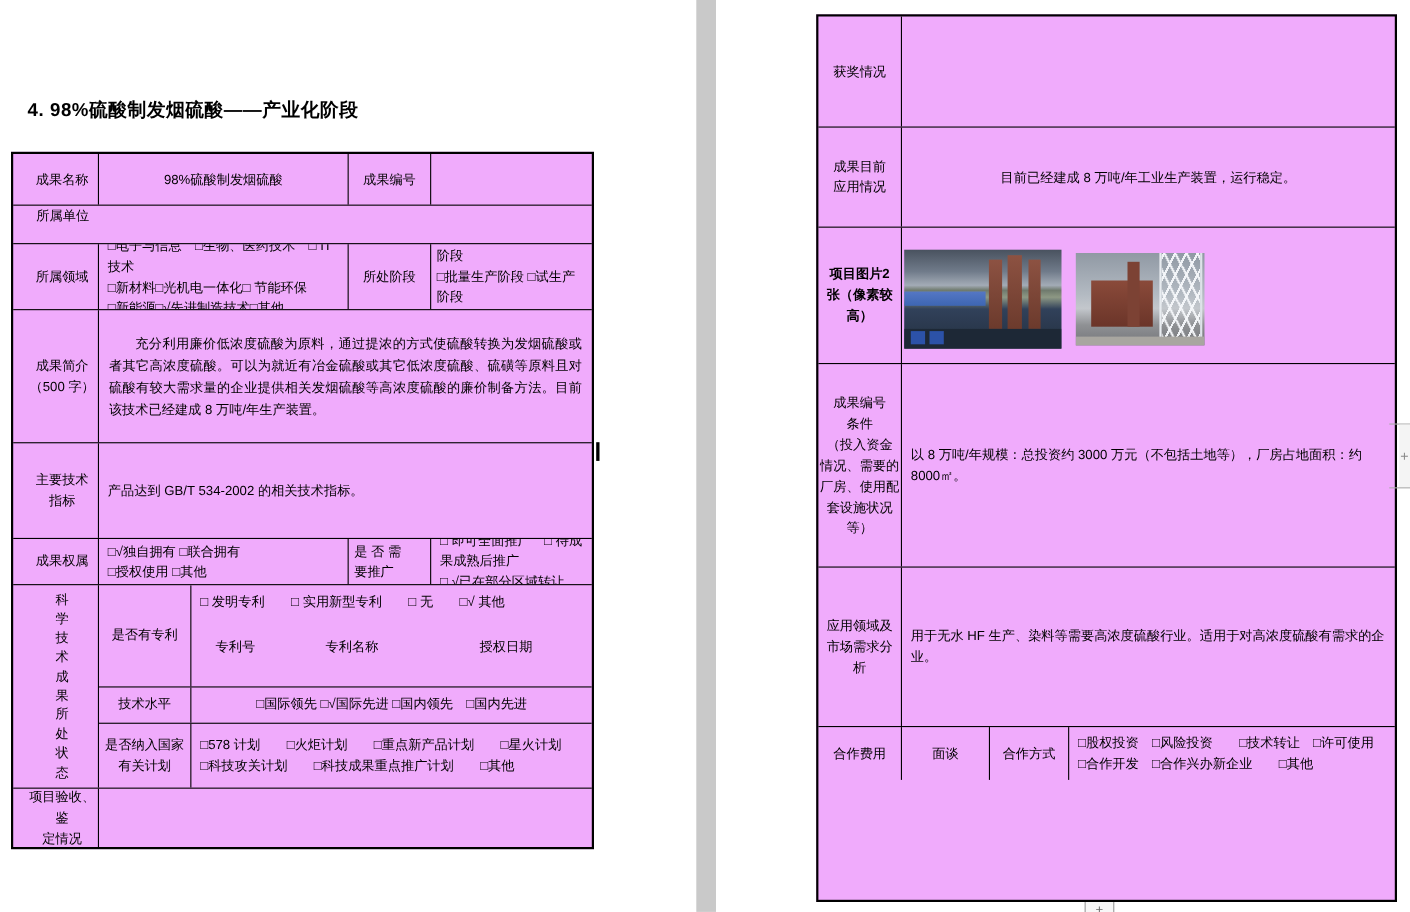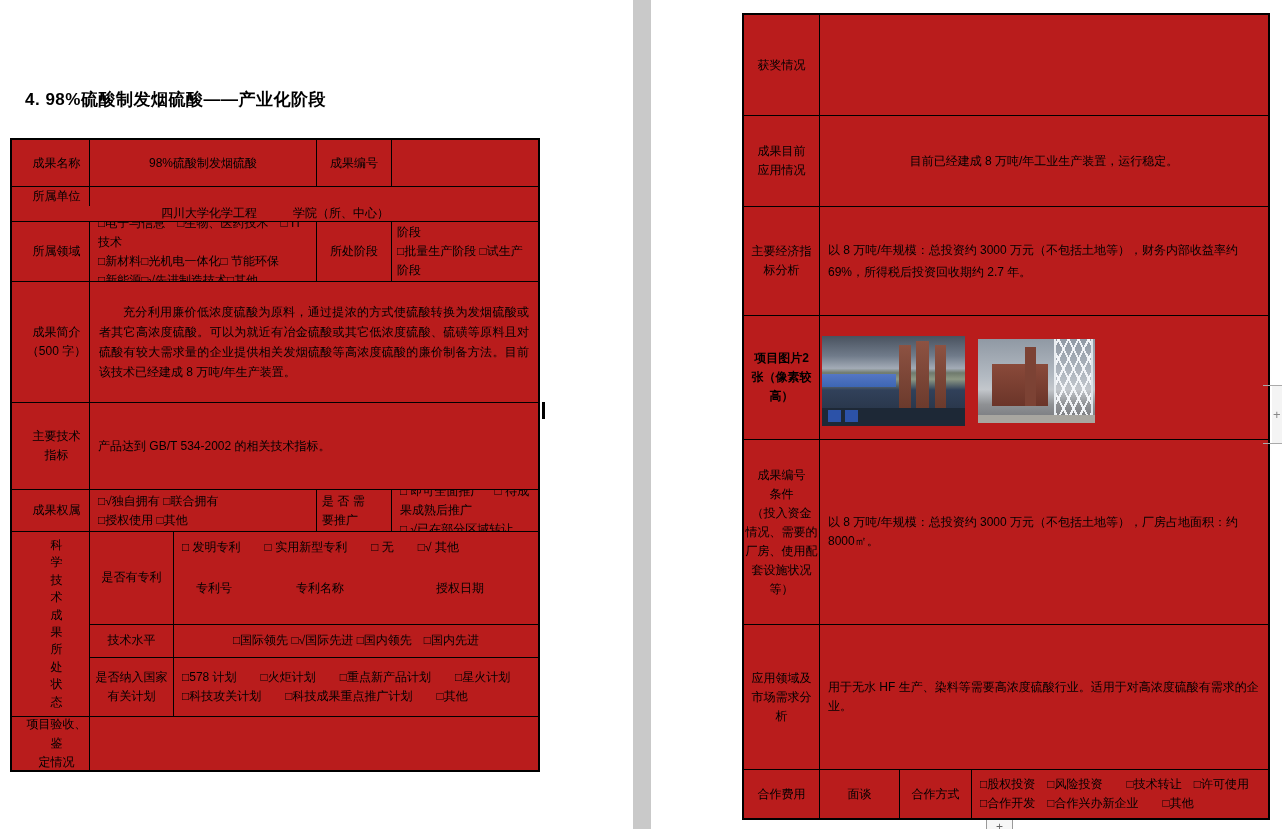--- a/index.html
+++ b/index.html
@@ -5,21 +5,21 @@
   html,body{margin:0;padding:0;background:#ffffff;}
   .canvas{position:relative;width:1282px;height:829px;background:#fff;overflow:hidden;
           font-family:"Liberation Sans","DejaVu Sans",sans-serif;color:#000;}
   .page{position:absolute;top:0;height:829px;background:#fff;}
   #page-left{left:0;width:633px;}
   #page-right{left:651px;width:631px;}
   .gap{position:absolute;left:633px;top:0;width:18px;height:829px;background:#c9c9c9;}
   .mark{position:absolute;background:#b4b4b4;}
   .title{position:absolute;left:25px;top:88px;font-size:17px;font-weight:bold;letter-spacing:0.5px;white-space:nowrap;}
   .tbl{position:absolute;border:2px solid #000;display:flex;flex-direction:column;box-sizing:border-box;
-       font-size:12px;line-height:19px;background:#b91c1c;}
+       font-size:12px;line-height:19px;background:#f0abfc;}
   #tbl-left{left:10px;top:138px;width:530px;height:634px;}
   #tbl-right{left:91px;top:13px;width:528px;height:807px;}
   .tr{display:flex;border-bottom:1px solid #000;box-sizing:border-box;flex:0 0 auto;min-height:0;}
   .tr:last-child{border-bottom:none;}
   .td{border-right:1px solid #000;box-sizing:border-box;display:flex;flex-direction:column;
       justify-content:center;overflow:hidden;}
   .td:last-child{border-right:none;}
   .w78{width:78px;padding-left:12px;}.w227{width:227px;}.w75{width:75px;}.w84{width:84px;}
   .w76{width:76px;}.w80{width:80px;}.w72{width:72px;}
   .flex1{flex:1;}
@@ -83,21 +83,20 @@
 
       <div class="tr" style="height:47px;">
         <div class="td w78 lbl">成果名称</div>
         <div class="td w227 center">98%硫酸制发烟硫酸</div>
         <div class="td w75 lbl">成果编号</div>
         <div class="td flex1"></div>
       </div>
 
       <div class="tr" style="height:35px;flex-direction:column;">
         <div class="td w78 lbl">所属单位</div>
-        <div class="td flex1 center">四川大学化学工程　　　学院（所、中心）</div>
       </div>
 
       <div class="tr" style="height:60px;">
         <div class="td w78 lbl">所属领域</div>
         <div class="td w227 left pre">□电子与信息　□生物、医药技术　□ IT技术
 □新材料□光机电一体化□ 节能环保
 □新能源□√先进制造技术□其他</div>
         <div class="td w75 lbl">所处阶段</div>
         <div class="td flex1 left pre" style="padding:0 5px;">□研制阶段 □小批量生产阶段
 □批量生产阶段 □试生产阶段
@@ -176,25 +175,20 @@
         <div class="td w76 lbl">获奖情况</div>
         <div class="td flex1"></div>
       </div>
 
       <div class="tr" style="height:91px;">
         <div class="td w76 lbl pre">成果目前
 应用情况</div>
         <div class="td flex1 center">目前已经建成 8 万吨/年工业生产装置，运行稳定。</div>
       </div>
 
-      <div class="tr" style="height:109px;">
-        <div class="td w76 lbl pre">主要经济指
-标分析</div>
-        <div class="td flex1 left" style="line-height:22px;">以 8 万吨/年规模：总投资约 3000 万元（不包括土地等），财务内部收益率约 69%，所得税后投资回收期约 2.7 年。</div>
-      </div>
 
       <div class="tr" style="height:124px;">
         <div class="td w76 lbl pre bold">项目图片2
 张（像素较
 高）</div>
         <div class="td flex1 photos">
           <div class="photo p1">
             <div class="band"></div>
             <div class="tw t1"></div>
             <div class="tw t2"></div>

